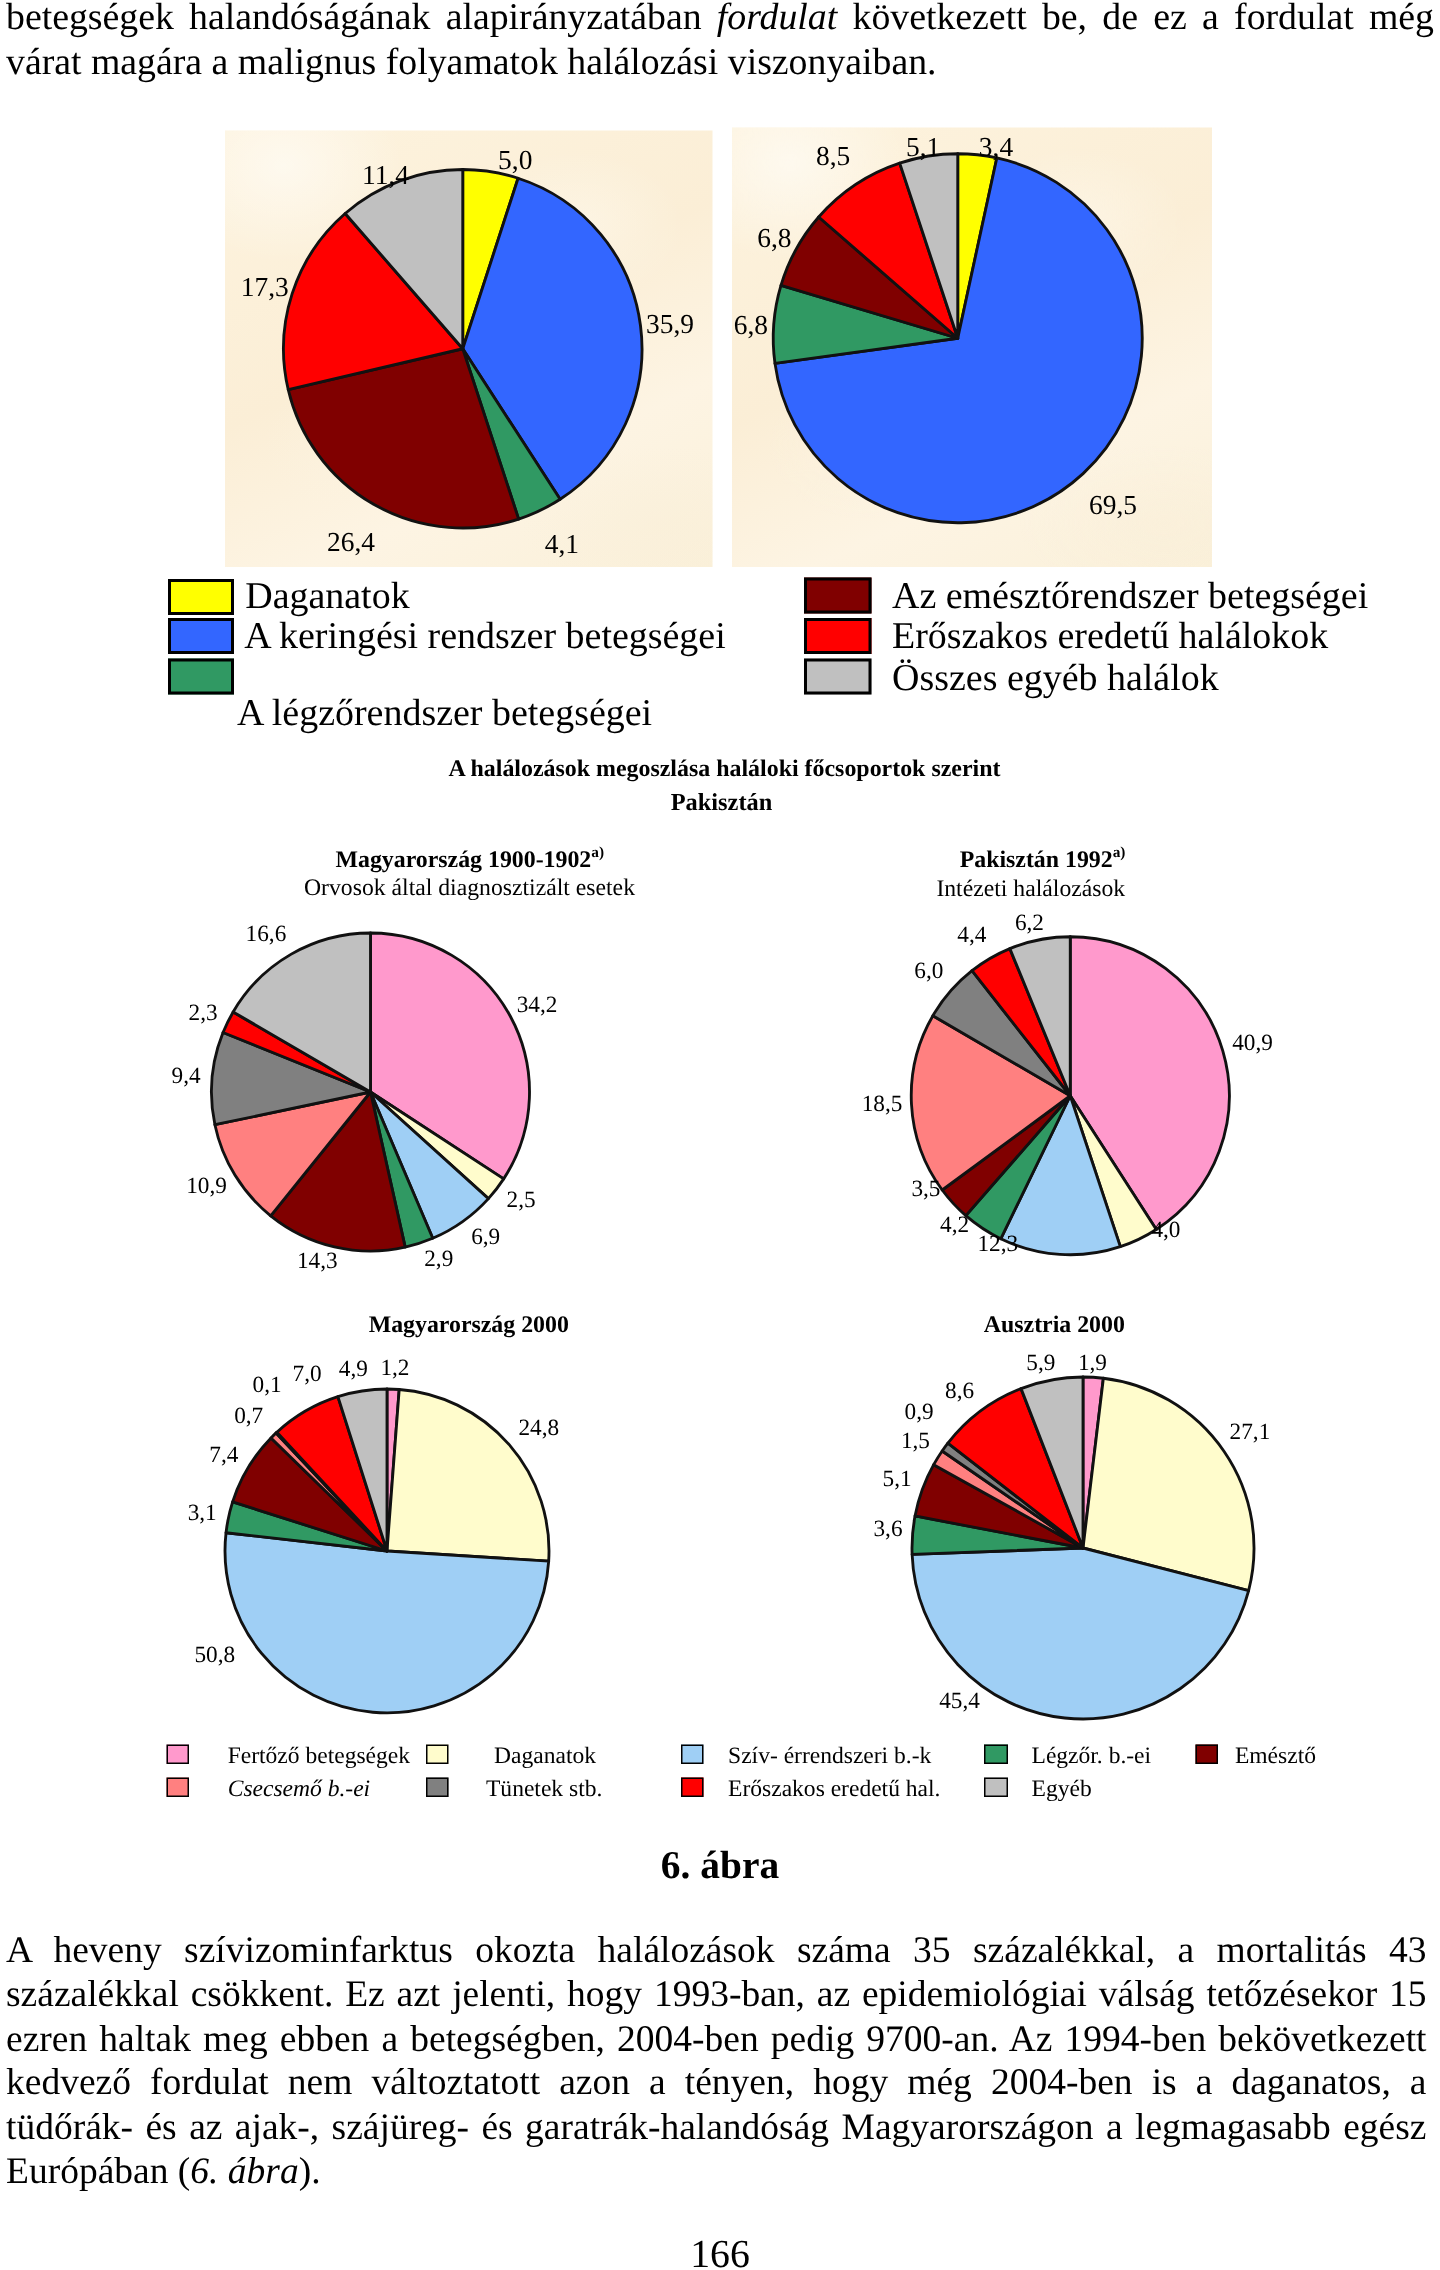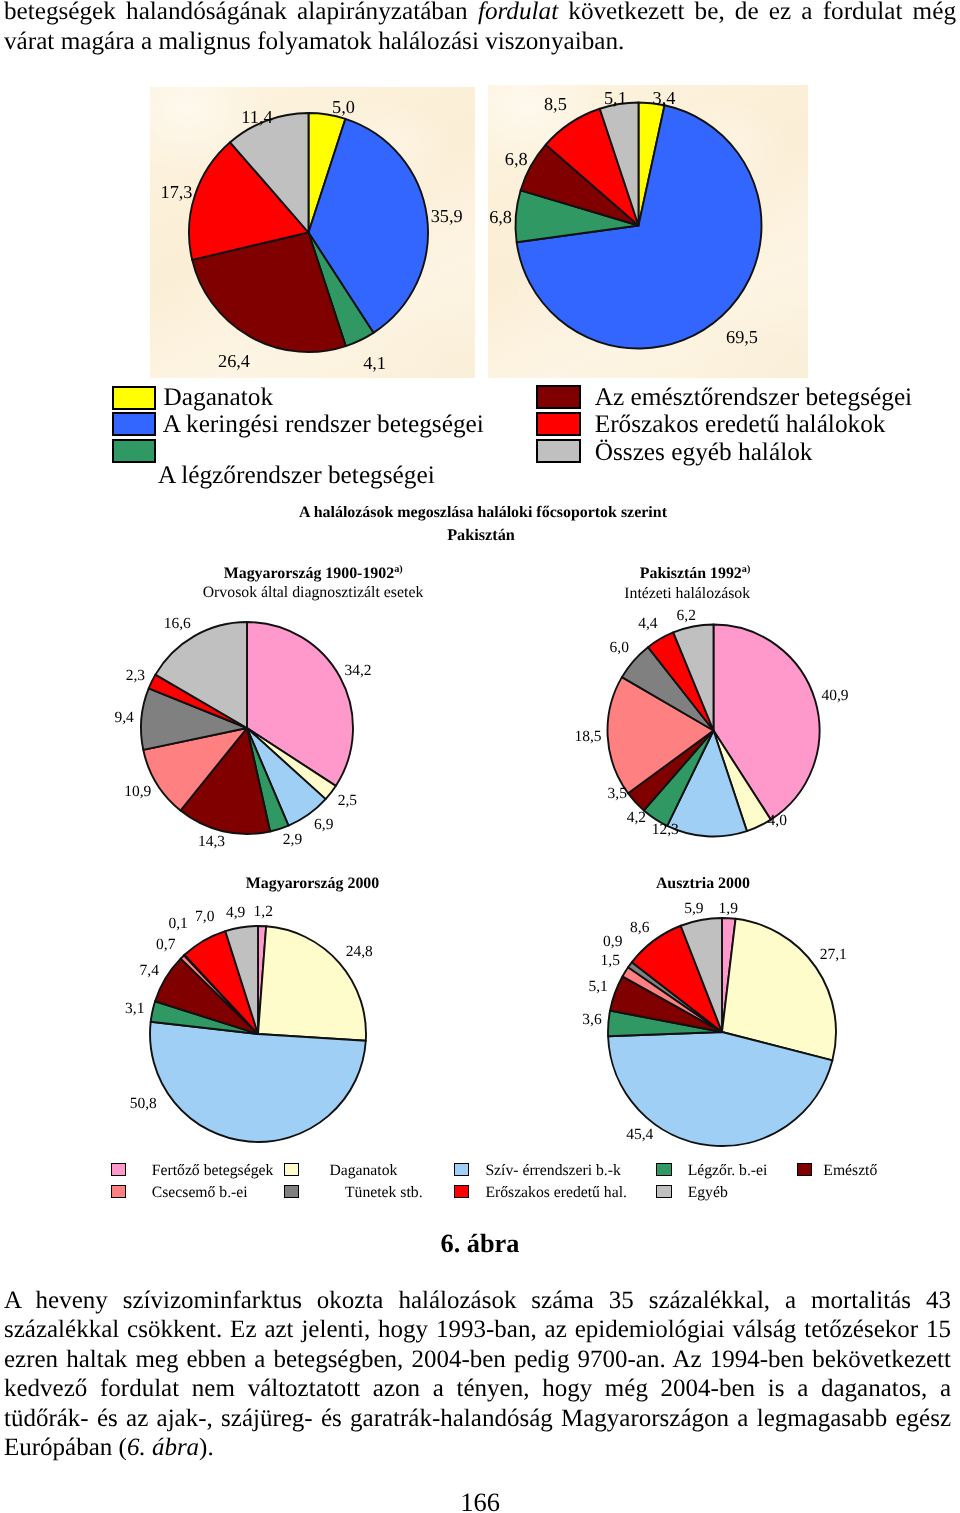--- a/index.html
+++ b/index.html
@@ -196,23 +196,23 @@
       <div class="bl-tx" style="left: 151.8px; top: 3.1px;">Fertőző betegségek</div>
       <div class="bl-sw" style="left: 284px; top: 2.6px; background: rgb(255, 252, 204);"></div>
       <div class="bl-tx" style="left: 329.4px; top: 3.1px;">Daganatok</div>
       <div class="bl-sw" style="left: 453.5px; top: 2.6px; background: rgb(159, 207, 245);"></div>
       <div class="bl-tx" style="left: 485.4px; top: 3.1px;">Szív- érrendszeri b.-k</div>
       <div class="bl-sw" style="left: 656.4px; top: 2.6px; background: rgb(48, 153, 99);"></div>
       <div class="bl-tx" style="left: 687.7px; top: 3.1px;">Légzőr. b.-ei</div>
       <div class="bl-sw" style="left: 796.5px; top: 2.6px; background: rgb(128, 0, 0);"></div>
       <div class="bl-tx" style="left: 823.3px; top: 3.1px;">Emésztő</div>
       <div class="bl-sw" style="left: 111px; top: 24.6px; background: rgb(255, 128, 128);"></div>
-      <div class="bl-tx" style="left: 151.8px; top: 25.3px;">Csecsemő b.-ei</div>
+      <div class="bl-tx" style="left: 151.8px; top: 25.3px; font-style: italic;">Csecsemő b.-ei</div>
       <div class="bl-sw" style="left: 284px; top: 24.6px; background: rgb(128, 128, 128);"></div>
-      <div class="bl-tx" style="left: 345px; top: 25.3px;">Tünetek stb.</div>
+      <div class="bl-tx" style="left: 324px; top: 25.3px;">Tünetek stb.</div>
       <div class="bl-sw" style="left: 453.5px; top: 24.6px; background: rgb(255, 0, 0);"></div>
       <div class="bl-tx" style="left: 485.4px; top: 25.3px;">Erőszakos eredetű hal.</div>
       <div class="bl-sw" style="left: 656.4px; top: 24.6px; background: rgb(192, 192, 192);"></div>
       <div class="bl-tx" style="left: 687.7px; top: 25.3px;">Egyéb</div>
     </div>
   <div class="abs figcaption">6. ábra</div>
 
   <div class="abs botpara">A heveny szívizominfarktus okozta halálozások száma 35 százalékkal, a mortalitás 43 százalékkal csökkent. Ez azt jelenti, hogy 1993-ban, az epidemiológiai válság tetőzésekor 15 ezren haltak meg ebben a betegségben, 2004-ben pedig 9700-an. Az 1994-ben bekövetkezett kedvező fordulat nem változtatott azon a tényen, hogy még 2004-ben is a daganatos, a tüdőrák- és az ajak-, szájüreg- és garatrák-halandóság Magyarországon a legmagasabb egész Európában (<i>6. ábra</i>).</div>
 
   <div class="abs pagenum">166</div>

